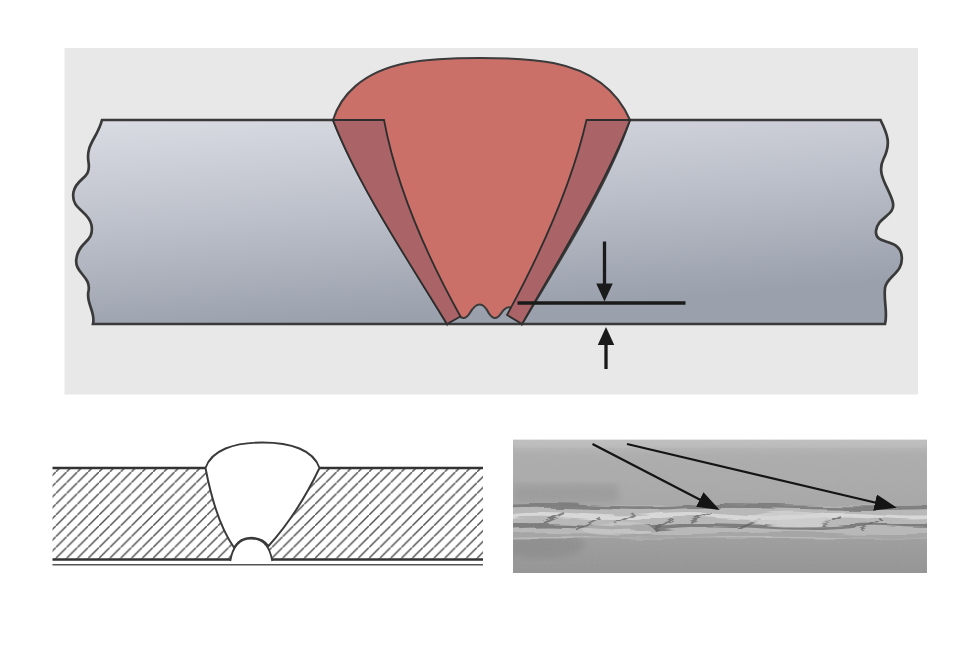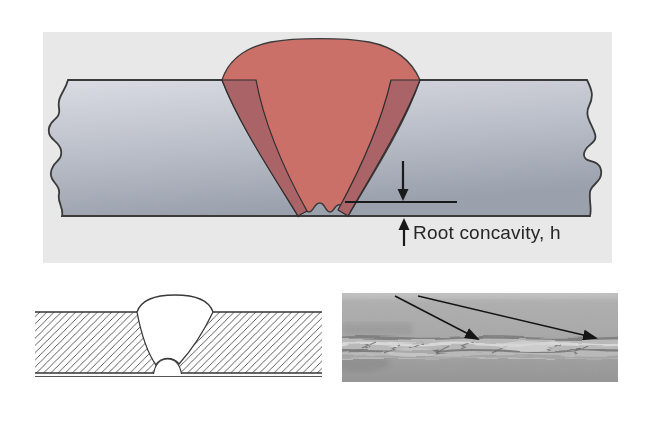--- a/index.html
+++ b/index.html
@@ -68,21 +68,20 @@
 
       <g stroke="#1a1a1a" fill="#1a1a1a">
         <line x1="302" y1="170" x2="414" y2="170" stroke-width="2.2"></line>
         <line x1="360" y1="129" x2="360" y2="159" stroke-width="2.2"></line>
         <polygon points="360,169 354.5,157 365.5,157" stroke="none"></polygon>
         <line x1="361" y1="214" x2="361" y2="197" stroke-width="2.2"></line>
         <polygon points="361,186 355.5,198 366.5,198" stroke="none"></polygon>
       </g>
     </svg>
 
-    <span class="annotation-label">Root concavity, h</span>
   </div>
 
   <svg class="sketch" width="300" height="97" viewBox="0 0 300 97">
     <defs>
       <pattern id="hatch" width="7.2" height="7.2" patternUnits="userSpaceOnUse">
         <path d="M -1,8.2 L 8.2,-1" stroke="#4a4a4a" stroke-width="0.9" fill="none"></path>
       </pattern>
     </defs>
 
     <rect x="5" y="19" width="287" height="61" fill="url(#hatch)"></rect>

